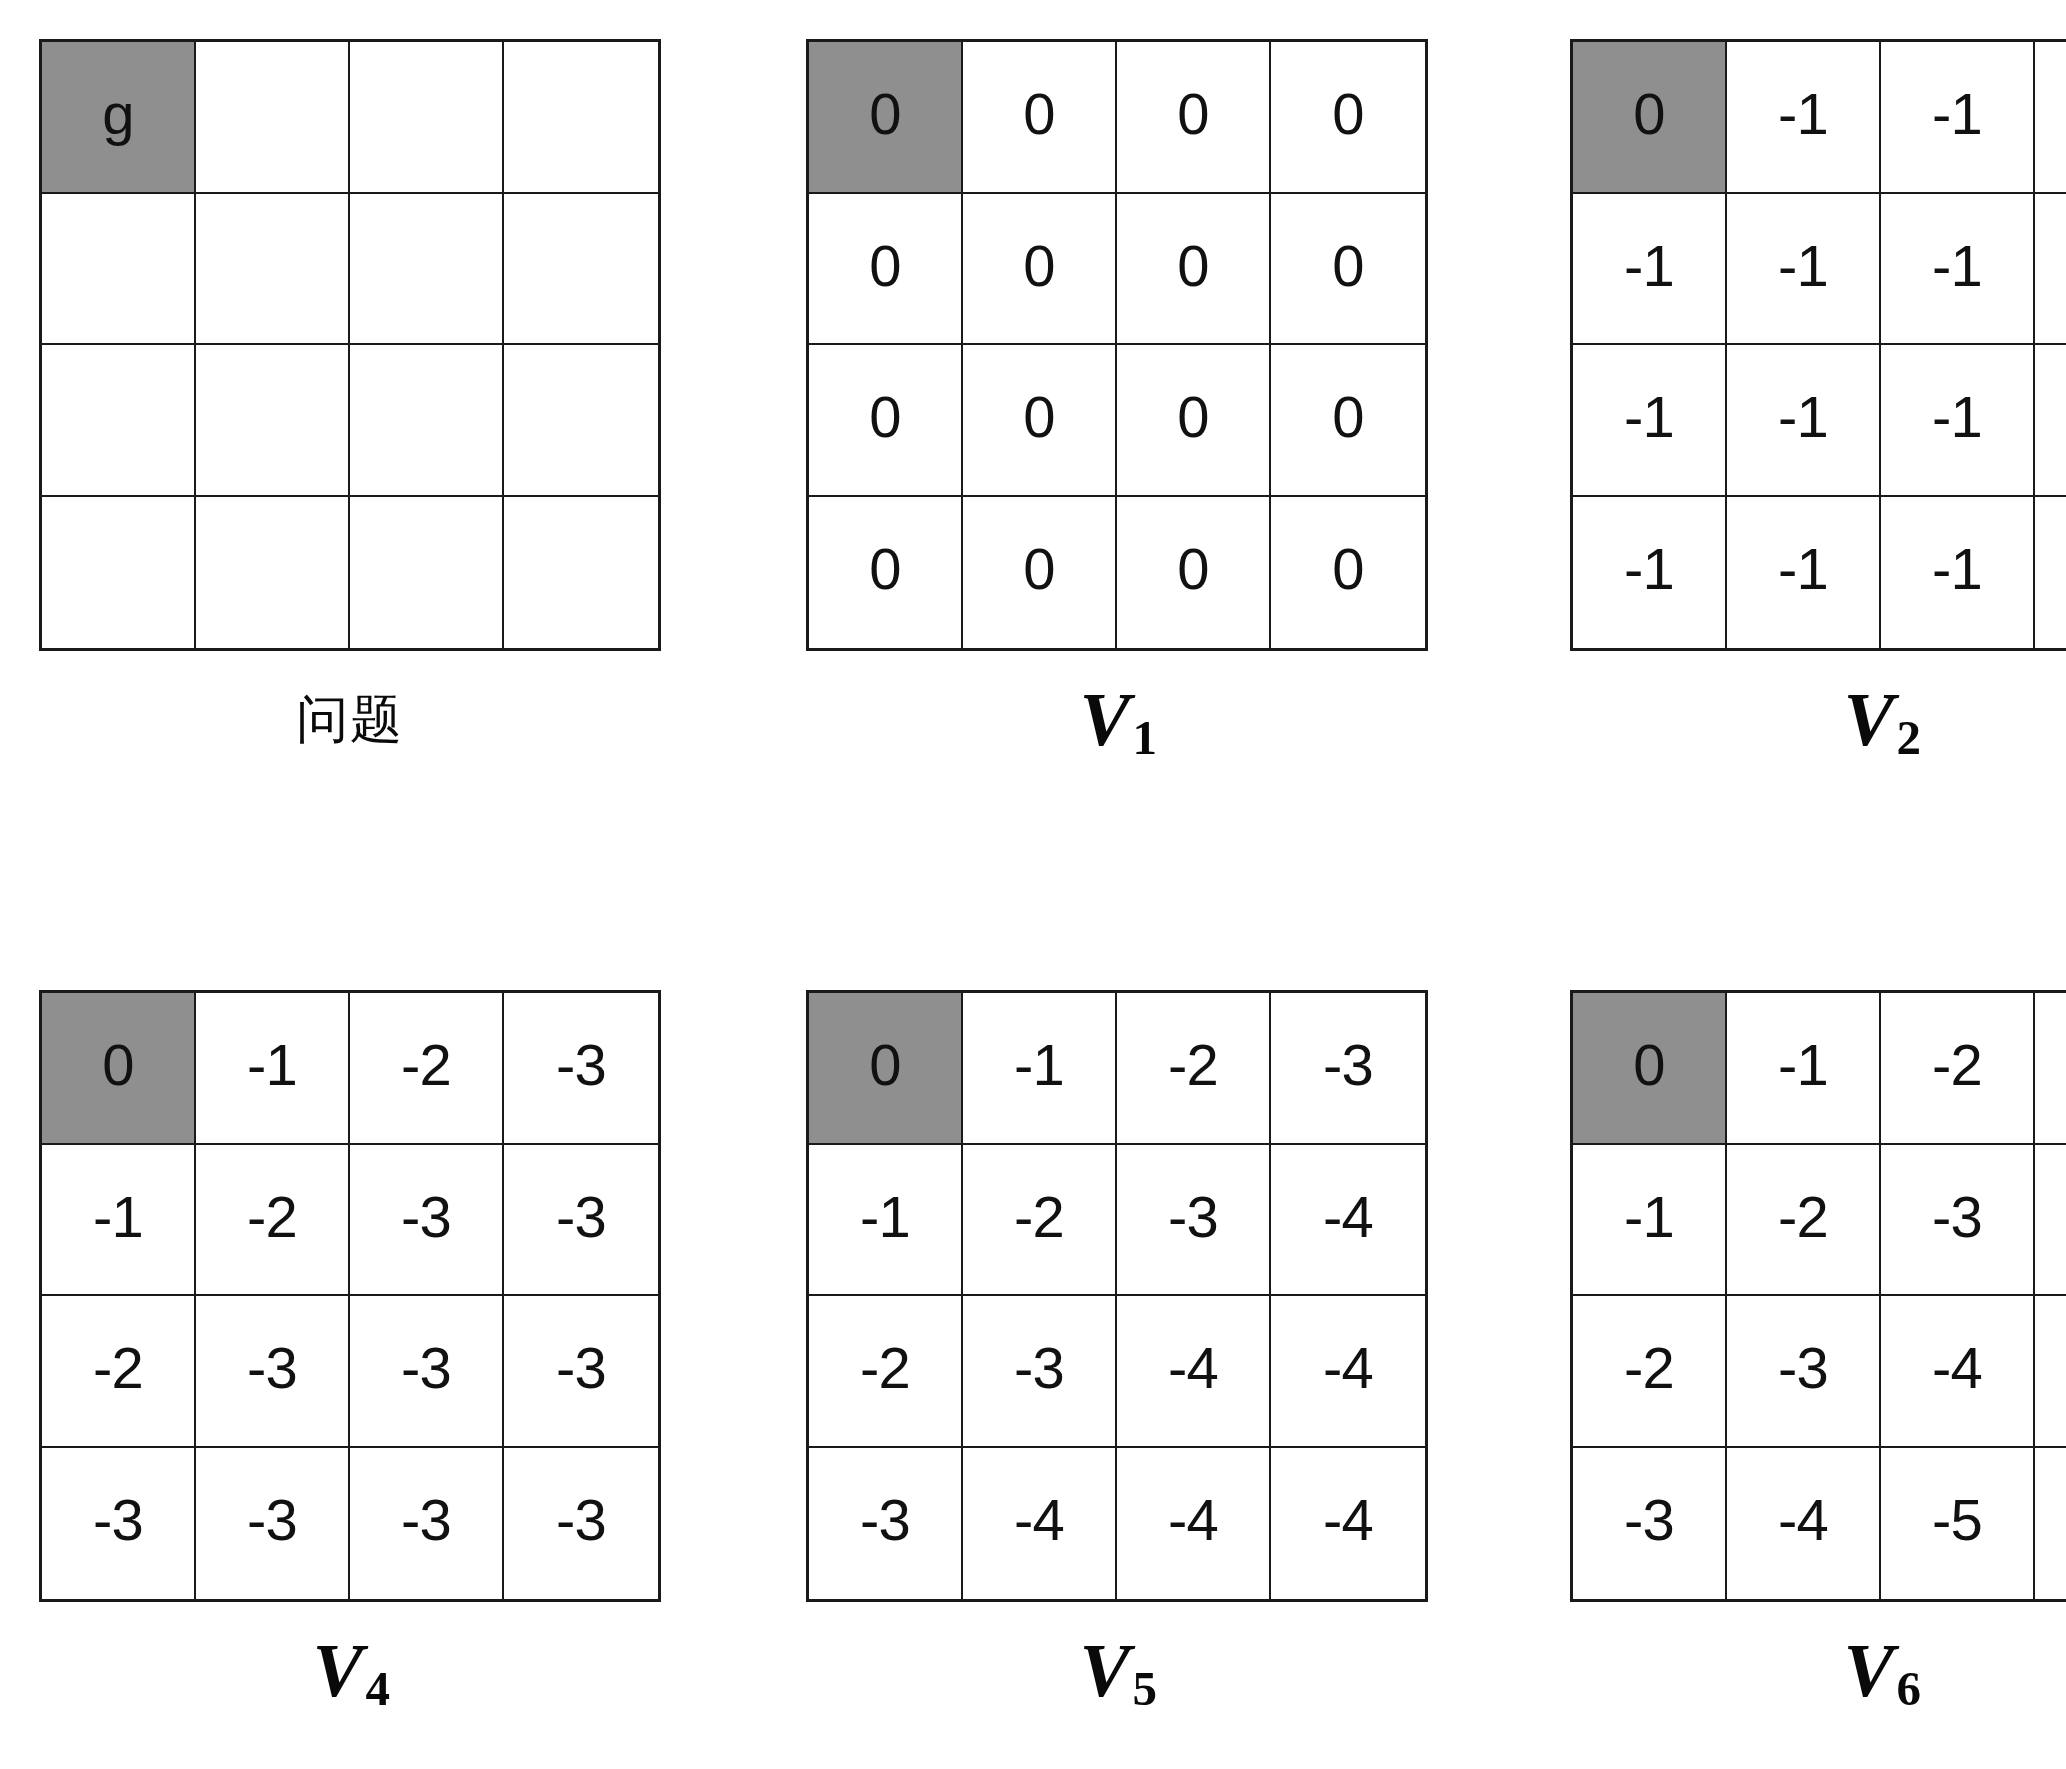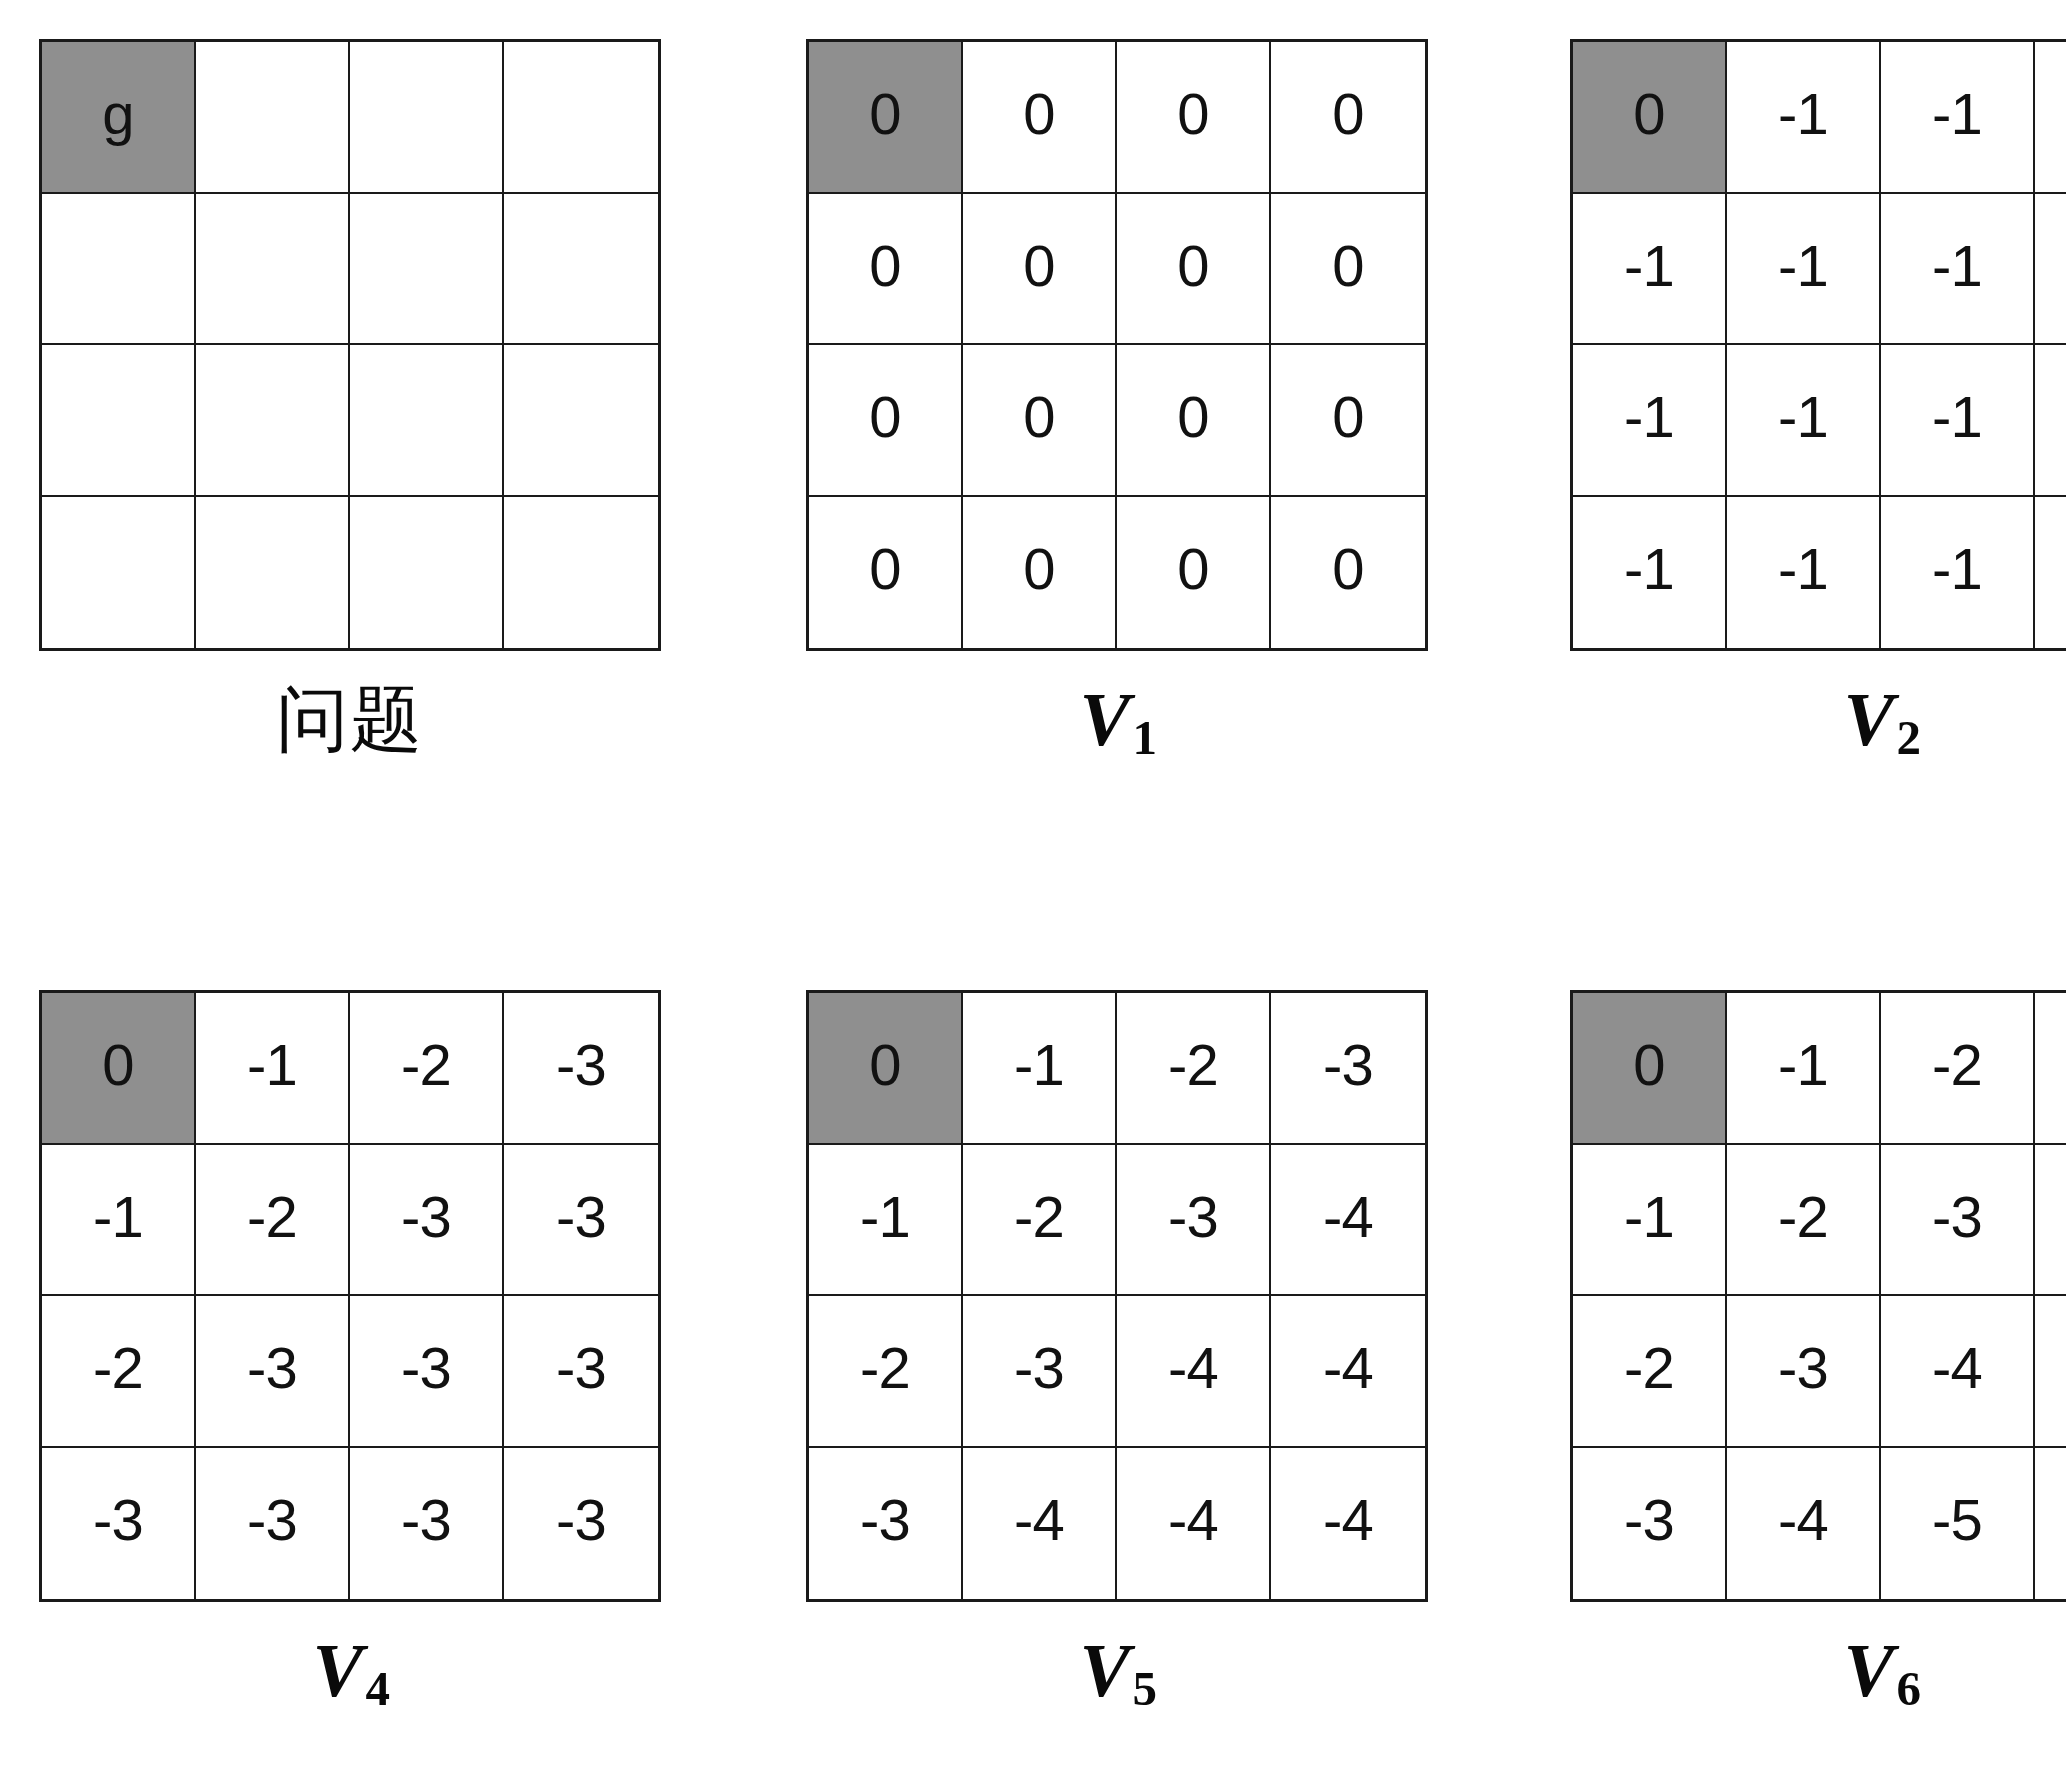--- a/index.html
+++ b/index.html
@@ -84,21 +84,21 @@
     left: 0;
     width: 622px;
     height: 136px;
     display: flex;
     align-items: center;
     justify-content: center;
   }
 
   .caption .cjk {
     font-family: "DejaVu Serif", "Liberation Serif", serif;
-    font-size: 72px;
+    font-size: 52px;
     line-height: 1;
     color: #0a0a0a;
     font-weight: 400;
     letter-spacing: 1.7px;
   }
 
   .caption .vsym {
     font-family: "Liberation Serif", "DejaVu Serif", serif;
     font-style: italic;
     font-weight: bold;

